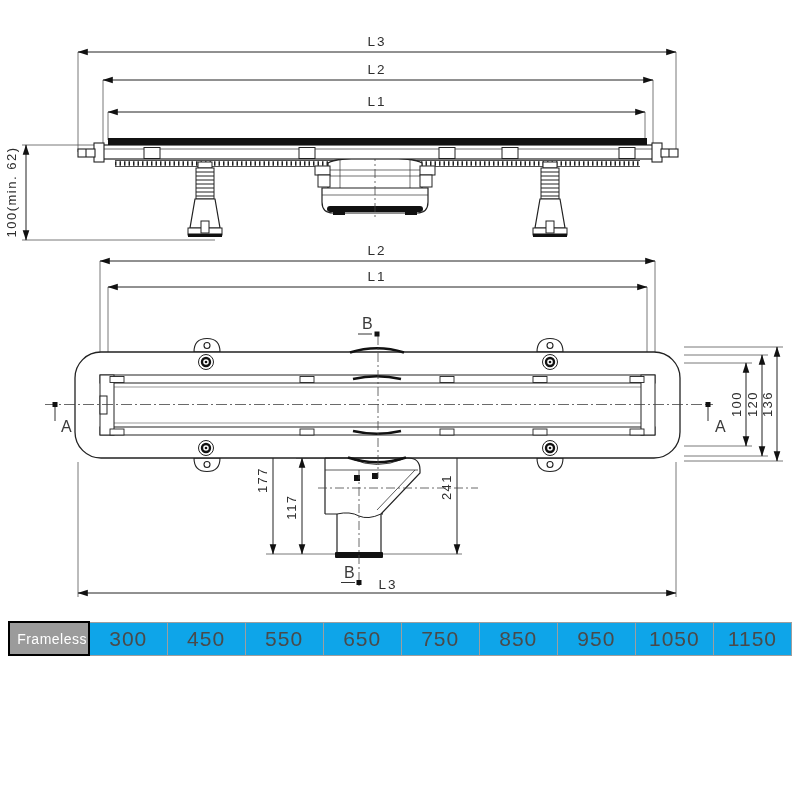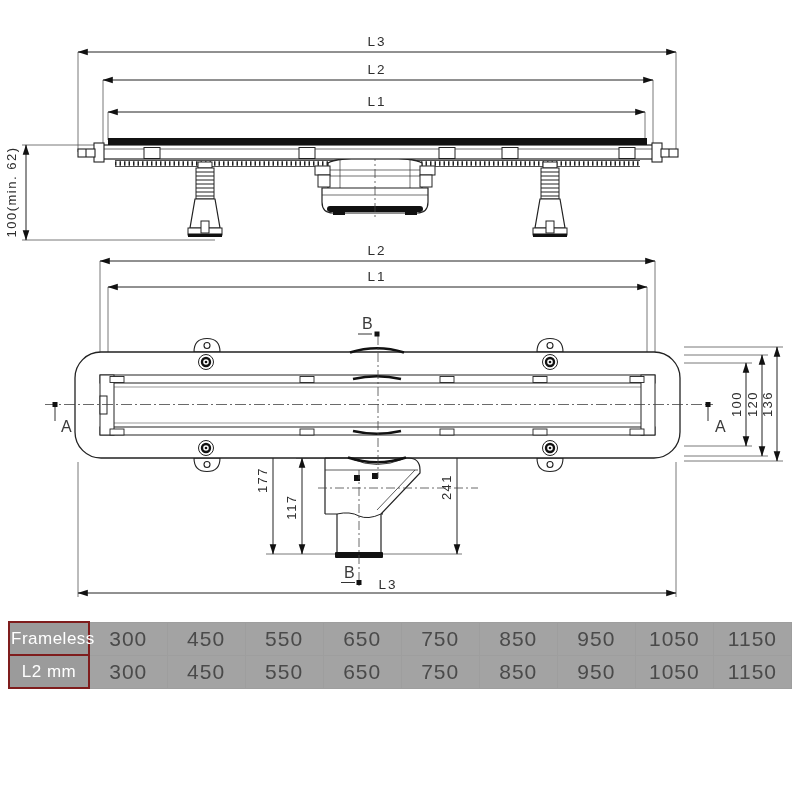--- a/index.html
+++ b/index.html
@@ -7,23 +7,23 @@
         font-family:"Liberation Sans",sans-serif;}
   .page svg{position:absolute;top:0;left:0;}
   text{font-family:"Liberation Sans",sans-serif;}
   .dim{font-size:13.5px;letter-spacing:2px;fill:#2e2e2e;}
   .dimr{font-size:13px;letter-spacing:1.5px;fill:#2e2e2e;}
   .sec{font-size:16px;letter-spacing:1px;fill:#3a3a3a;}
   .size-table{position:absolute;left:8px;top:621px;width:784px;border-collapse:collapse;
               table-layout:fixed;}
   .size-table td{height:29px;text-align:center;vertical-align:middle;
                  border:1px solid #9e9e9e;font-size:21px;color:#4a4a4a;
-                 letter-spacing:1px;background:#a3a3a3;}
-  .size-table td.hd{background:#9b9b9b;color:#fff;font-size:17px;letter-spacing:.5px;
-                    border:2px solid #7f1d1d;}
+                 letter-spacing:1px;background:#0ea5e9;}
+  .size-table td.hd{background:#9b9b9b;color:#fff;font-size:14px;letter-spacing:.5px;
+                    border:2px solid #000000;text-align:right;}
   .size-table col.c0{width:80px;}
 </style>
 </head>
 <body>
 
 <div class="page">
 
 <svg width="800" height="614" viewBox="0 0 800 614">
   <defs>
     <marker id="arr" markerUnits="userSpaceOnUse" markerWidth="11" markerHeight="8" viewBox="0 0 11 8" refX="10.2" refY="4" orient="auto-start-reverse">
@@ -283,28 +283,16 @@
     <td>300</td>
     <td>450</td>
     <td>550</td>
     <td>650</td>
     <td>750</td>
     <td>850</td>
     <td>950</td>
     <td>1050</td>
     <td>1150</td>
   </tr>
-  <tr>
-    <td class="hd">L2 mm</td>
-    <td>300</td>
-    <td>450</td>
-    <td>550</td>
-    <td>650</td>
-    <td>750</td>
-    <td>850</td>
-    <td>950</td>
-    <td>1050</td>
-    <td>1150</td>
-  </tr>
 </tbody>
     </table>
 
 </div>
 
 </body></html>

